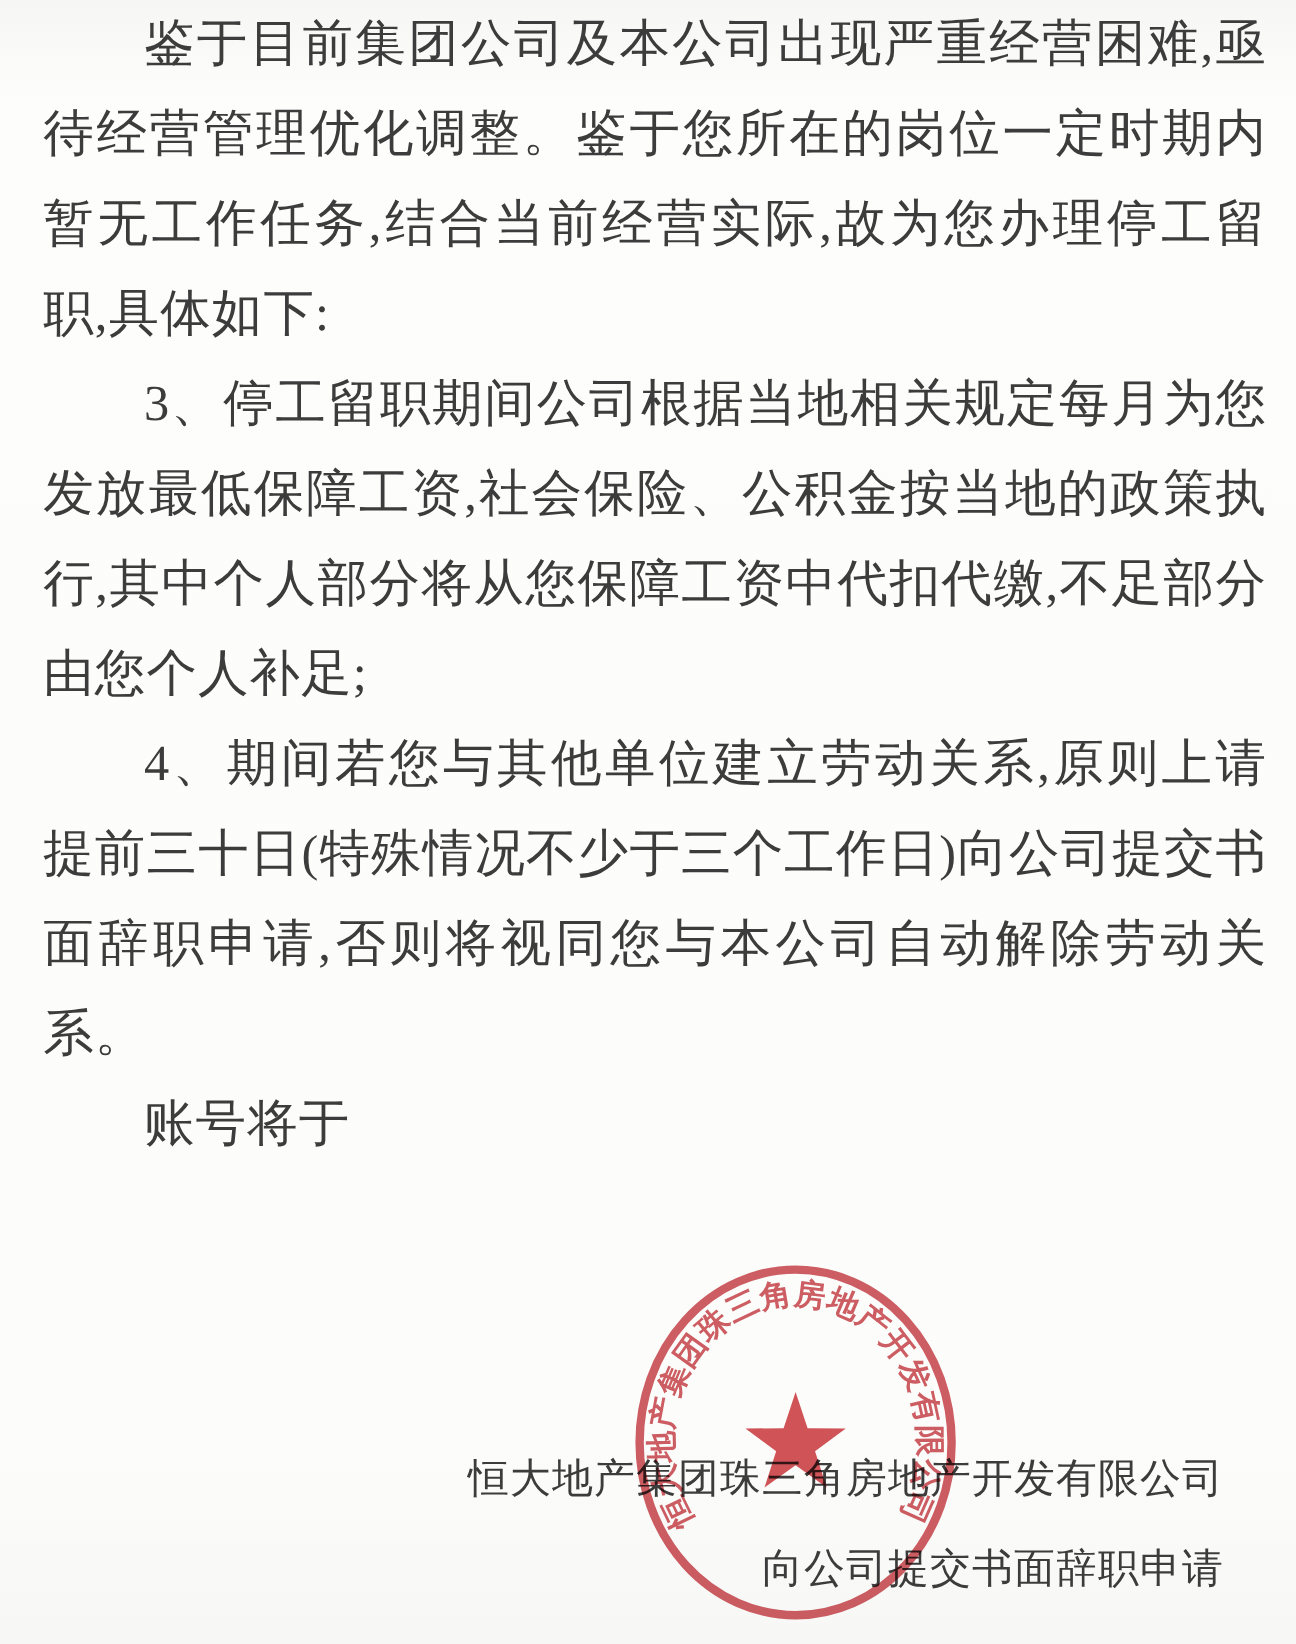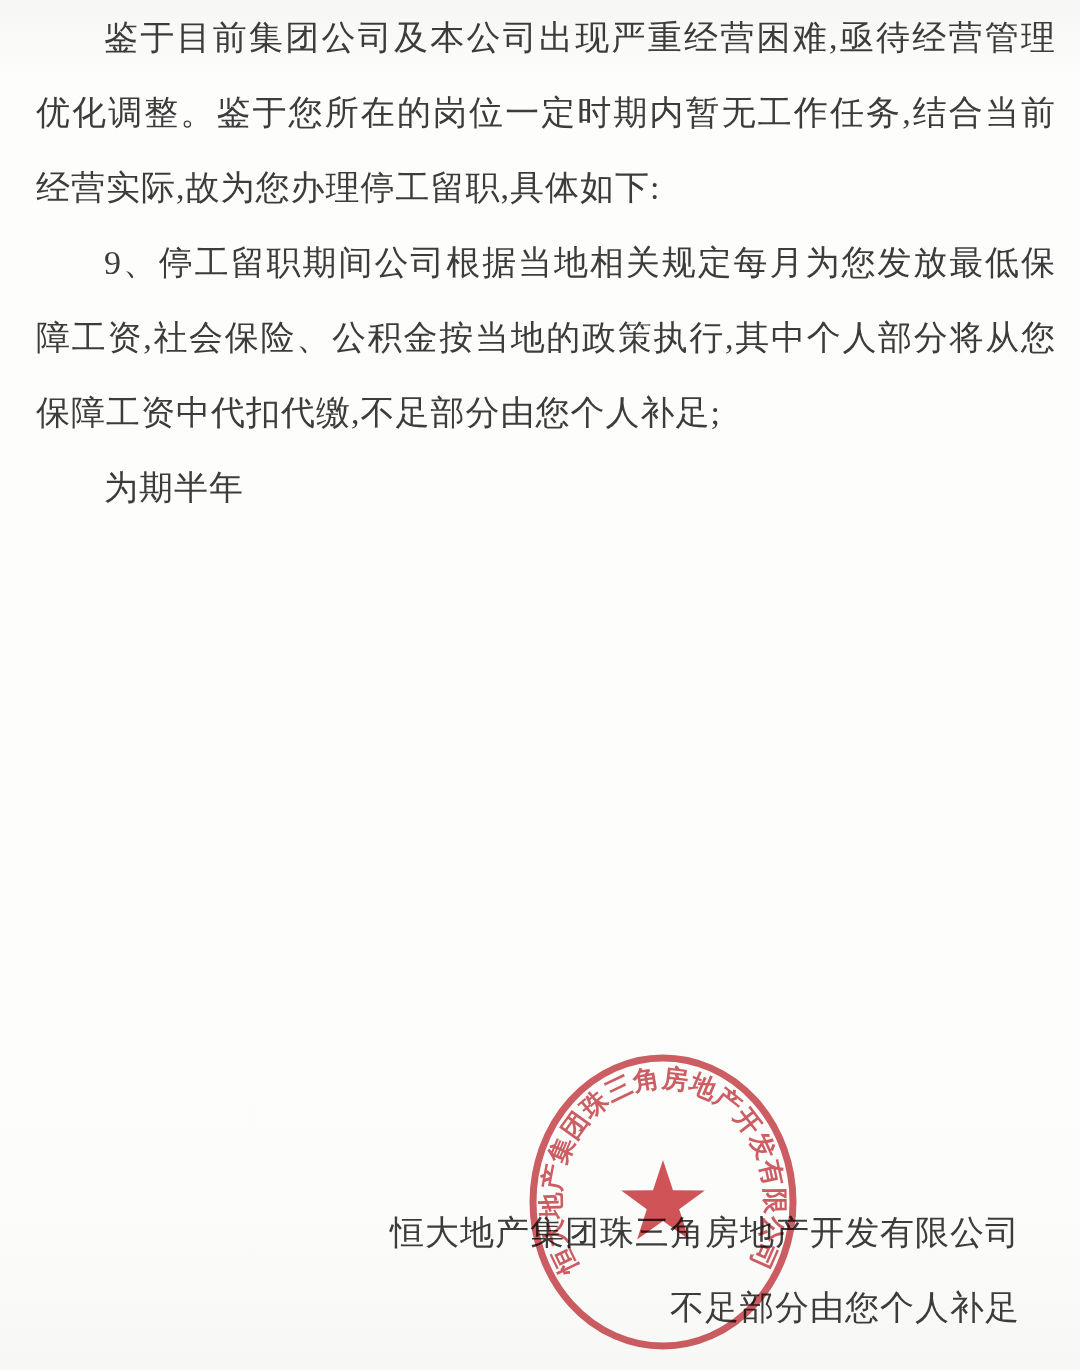--- a/index.html
+++ b/index.html
@@ -15,21 +15,21 @@
     position: absolute;
     inset: 0;
     background: linear-gradient(180deg, #f6f6f4 0%, #fdfdfc 6%, #fcfcfa 88%, #f7f7f5 100%);
   }
   .doc-body {
     position: absolute;
     top: 0;
     left: 36px;
     right: 24px;
     color: #3c3c3c;
-    font-size: 34px;
+    font-size: 42px;
     line-height: 75px;
     letter-spacing: 1px;
     text-align: justify;
   }
   .para {
     margin: 0;
     text-indent: 2em;
   }
   .signature {
     position: absolute;
@@ -57,27 +57,28 @@
     font-weight: bold;
   }
 </style>
 </head>
 <body>
 
 <div class="page">
 
   <div class="doc-body">
     <p class="para">鉴于目前集团公司及本公司出现严重经营困难,亟待经营管理优化调整。鉴于您所在的岗位一定时期内暂无工作任务,结合当前经营实际,故为您办理停工留职,具体如下:</p>
-    <p class="para">9、停工留职期间公司根据当地相关规定每月为您发放最低保障工资,社会保险、公积金按当地的政策执行,其中个人部分将从您保障工资中代扣代缴,不足部分由您个人补足;</p>
-    <p class="para">为期半年</p>
+    <p class="para">3、停工留职期间公司根据当地相关规定每月为您发放最低保障工资,社会保险、公积金按当地的政策执行,其中个人部分将从您保障工资中代扣代缴,不足部分由您个人补足;</p>
+    <p class="para">4、期间若您与其他单位建立劳动关系,原则上请提前三十日(特殊情况不少于三个工作日)向公司提交书面辞职申请,否则将视同您与本公司自动解除劳动关系。</p>
+    <p class="para">账号将于</p>
   </div>
 
   <div class="signature">
     <div>恒大地产集团珠三角房地产开发有限公司</div>
-    <div>不足部分由您个人补足</div>
+    <div>向公司提交书面辞职申请</div>
   </div>
 
   <svg class="seal" viewBox="0 0 280 300" aria-hidden="true">
     <ellipse cx="140" cy="150" rx="130" ry="144" fill="none" stroke-width="7" stroke="#c9474e"></ellipse>
     <polygon points="140,108 150,138.2 181.8,138.4 156.2,157.3 165.9,187.6 140,169 114.1,187.6 123.8,157.3 98.2,138.4 130,138.2" fill="#cc3c42"></polygon>
     <path id="seal-arc" d="M 55.6 216 A 103 115 0 1 1 224.4 216" fill="none"></path>
     <text font-size="26" letter-spacing="0.5" fill="#c9474e">
       <textPath href="#seal-arc" xlink:href="#seal-arc">恒大地产集团珠三角房地产开发有限公司</textPath>
     </text>
   </svg>

